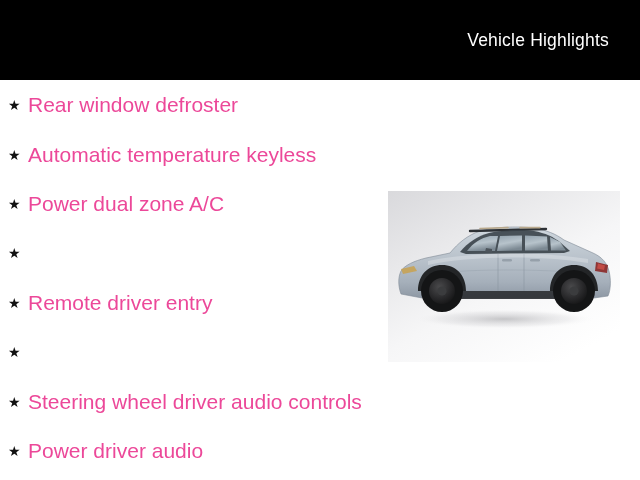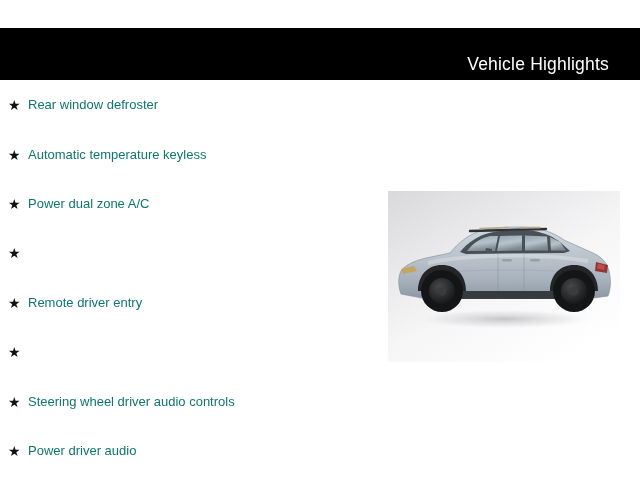--- a/index.html
+++ b/index.html
@@ -14,28 +14,27 @@
     overflow: hidden;
     position: relative;
   }
 
   
   .header {
     position: absolute;
     left: 0;
     top: 0;
     width: 640px;
-    height: 72px;
+    height: 80px;
     background: #000000;
     display: flex;
     align-items: center;
     justify-content: flex-end;
     box-sizing: border-box;
     padding-right: 31px;
-    margin-top: 28px;
   }
   .header-title {
     color: #ffffff;
     font-size: 17.5px;
     font-weight: 400;
     letter-spacing: 0.2px;
     white-space: nowrap;
     line-height: 1;
     padding-top: 2px;
   }
@@ -71,22 +70,22 @@
   .bullet-star {
     width: 20px;
     flex: 0 0 20px;
     color: #111111;
     font-size: 14px;
     line-height: 1;
     text-align: left;
     padding-top: 1px;
   }
   .highlight-label {
-    font-size: 13px;
-    color: #0f766e;
+    font-size: 21px;
+    color: #ec4899;
     line-height: 1;
     white-space: nowrap;
   }
 
   
   .vehicle-photo {
     position: absolute;
     left: 388px;
     top: 111px;   
     width: 232px;

